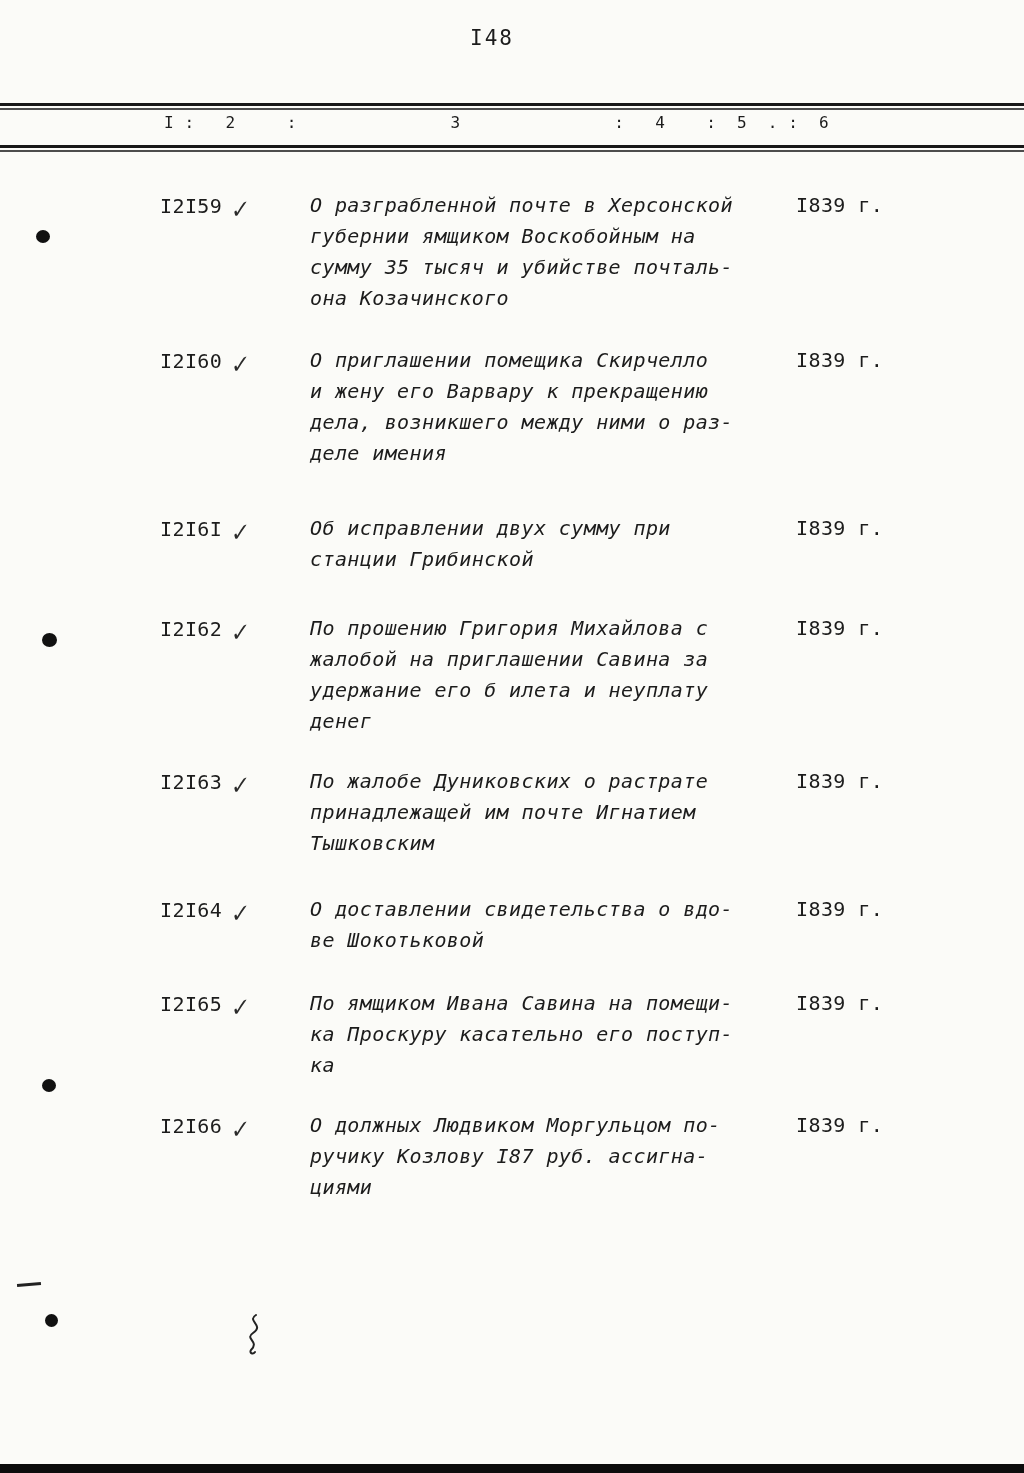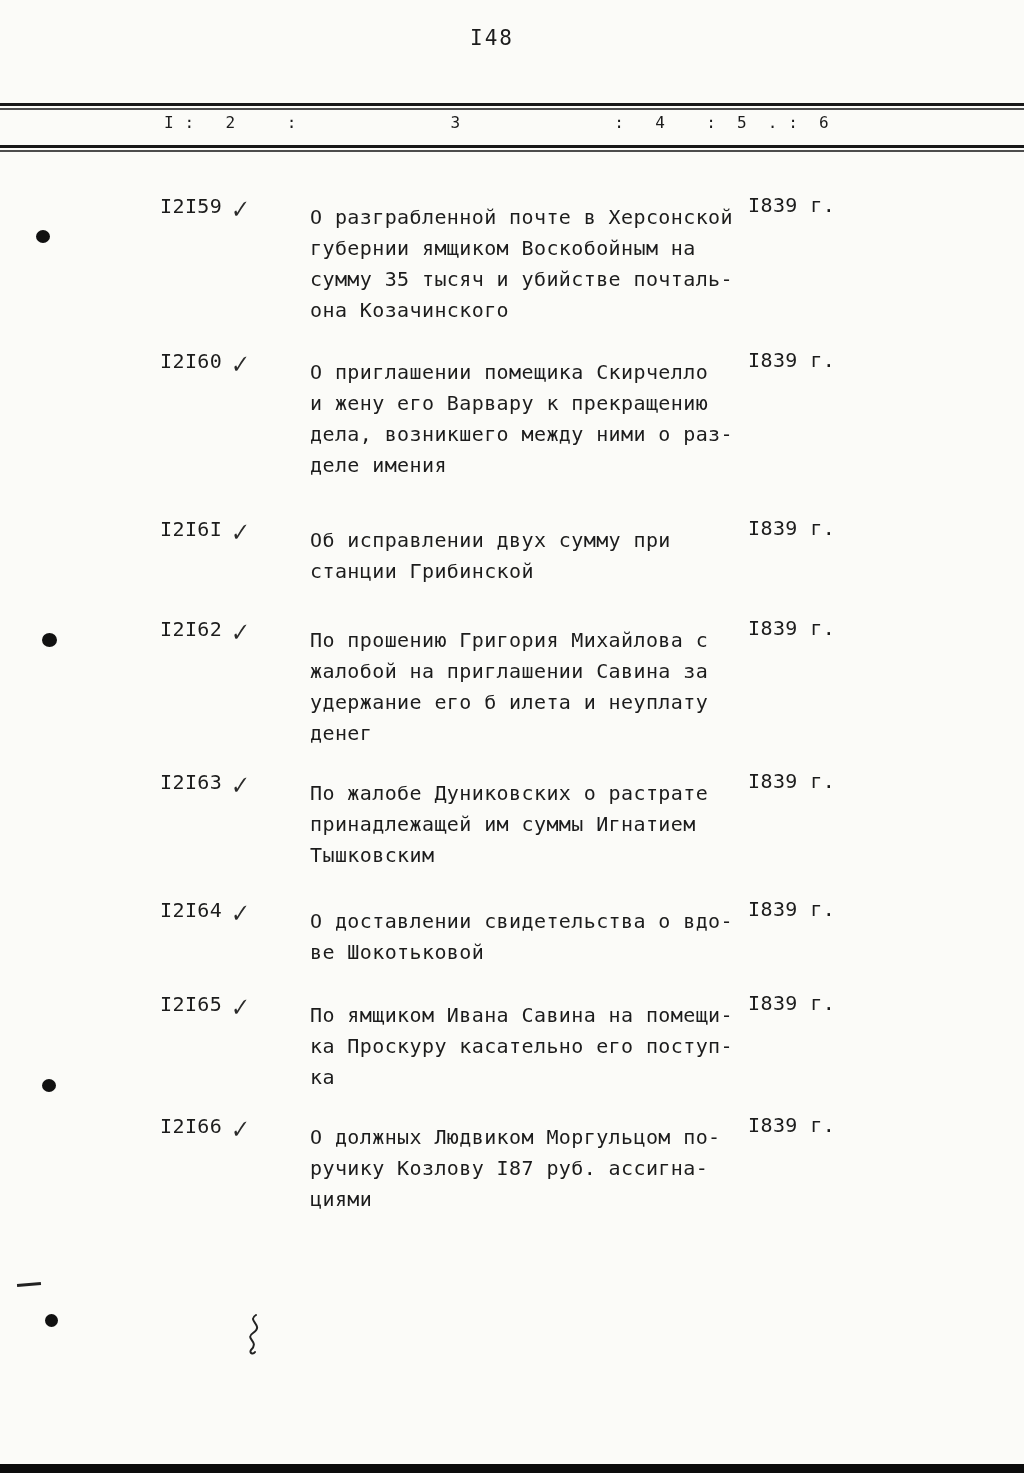--- a/index.html
+++ b/index.html
@@ -36,25 +36,26 @@
   .entry-number-wrap { position:absolute; left:160px; top:0; white-space:nowrap; }
   .entry-mark {
     font-family:"DejaVu Sans", sans-serif;
     display:inline-block;
     margin-left:9px;
     font-size:23px;
     color:#2b2b2b;
     transform:rotate(-10deg) skewX(-12deg) translateY(4px);
   }
   .entry-desc {
-    position:absolute; left:310px; top:12px;
+    position:absolute; left:310px; top:0;
     width:480px;
     white-space:pre;
+    font-style:italic;
   }
-  .entry-year { position:absolute; left:748px; top:0; white-space:nowrap; }
+  .entry-year { position:absolute; left:796px; top:0; white-space:nowrap; }
   .margin-dot { position:absolute; background:#111; border-radius:50%; }
   .pencil-dash {
     position:absolute; left:17px; top:1283px;
     width:24px; height:3px; background:#222;
     transform:rotate(-5deg);
   }
   .squiggle { position:absolute; left:240px; top:1312px; }
   .bottom-edge {
     position:absolute; left:0; bottom:0;
     width:100%; height:9px; background:#0c0c0c;
@@ -115,21 +116,21 @@
 удержание его б илета и неуплату
 денег</div>
     <div class="entry-year">I839 г.</div>
   </div>
 
   <div class="entry" style="top:766px">
     <div class="entry-number-wrap">
       <span>I2I63</span><span class="entry-mark">✓</span>
     </div>
     <div class="entry-desc">По жалобе Дуниковских о растрате
-принадлежащей им суммы Игнатием
+принадлежащей им почте Игнатием
 Тышковским</div>
     <div class="entry-year">I839 г.</div>
   </div>
 
   <div class="entry" style="top:894px">
     <div class="entry-number-wrap">
       <span>I2I64</span><span class="entry-mark">✓</span>
     </div>
     <div class="entry-desc">О доставлении свидетельства о вдо-
 ве Шокотьковой</div>

